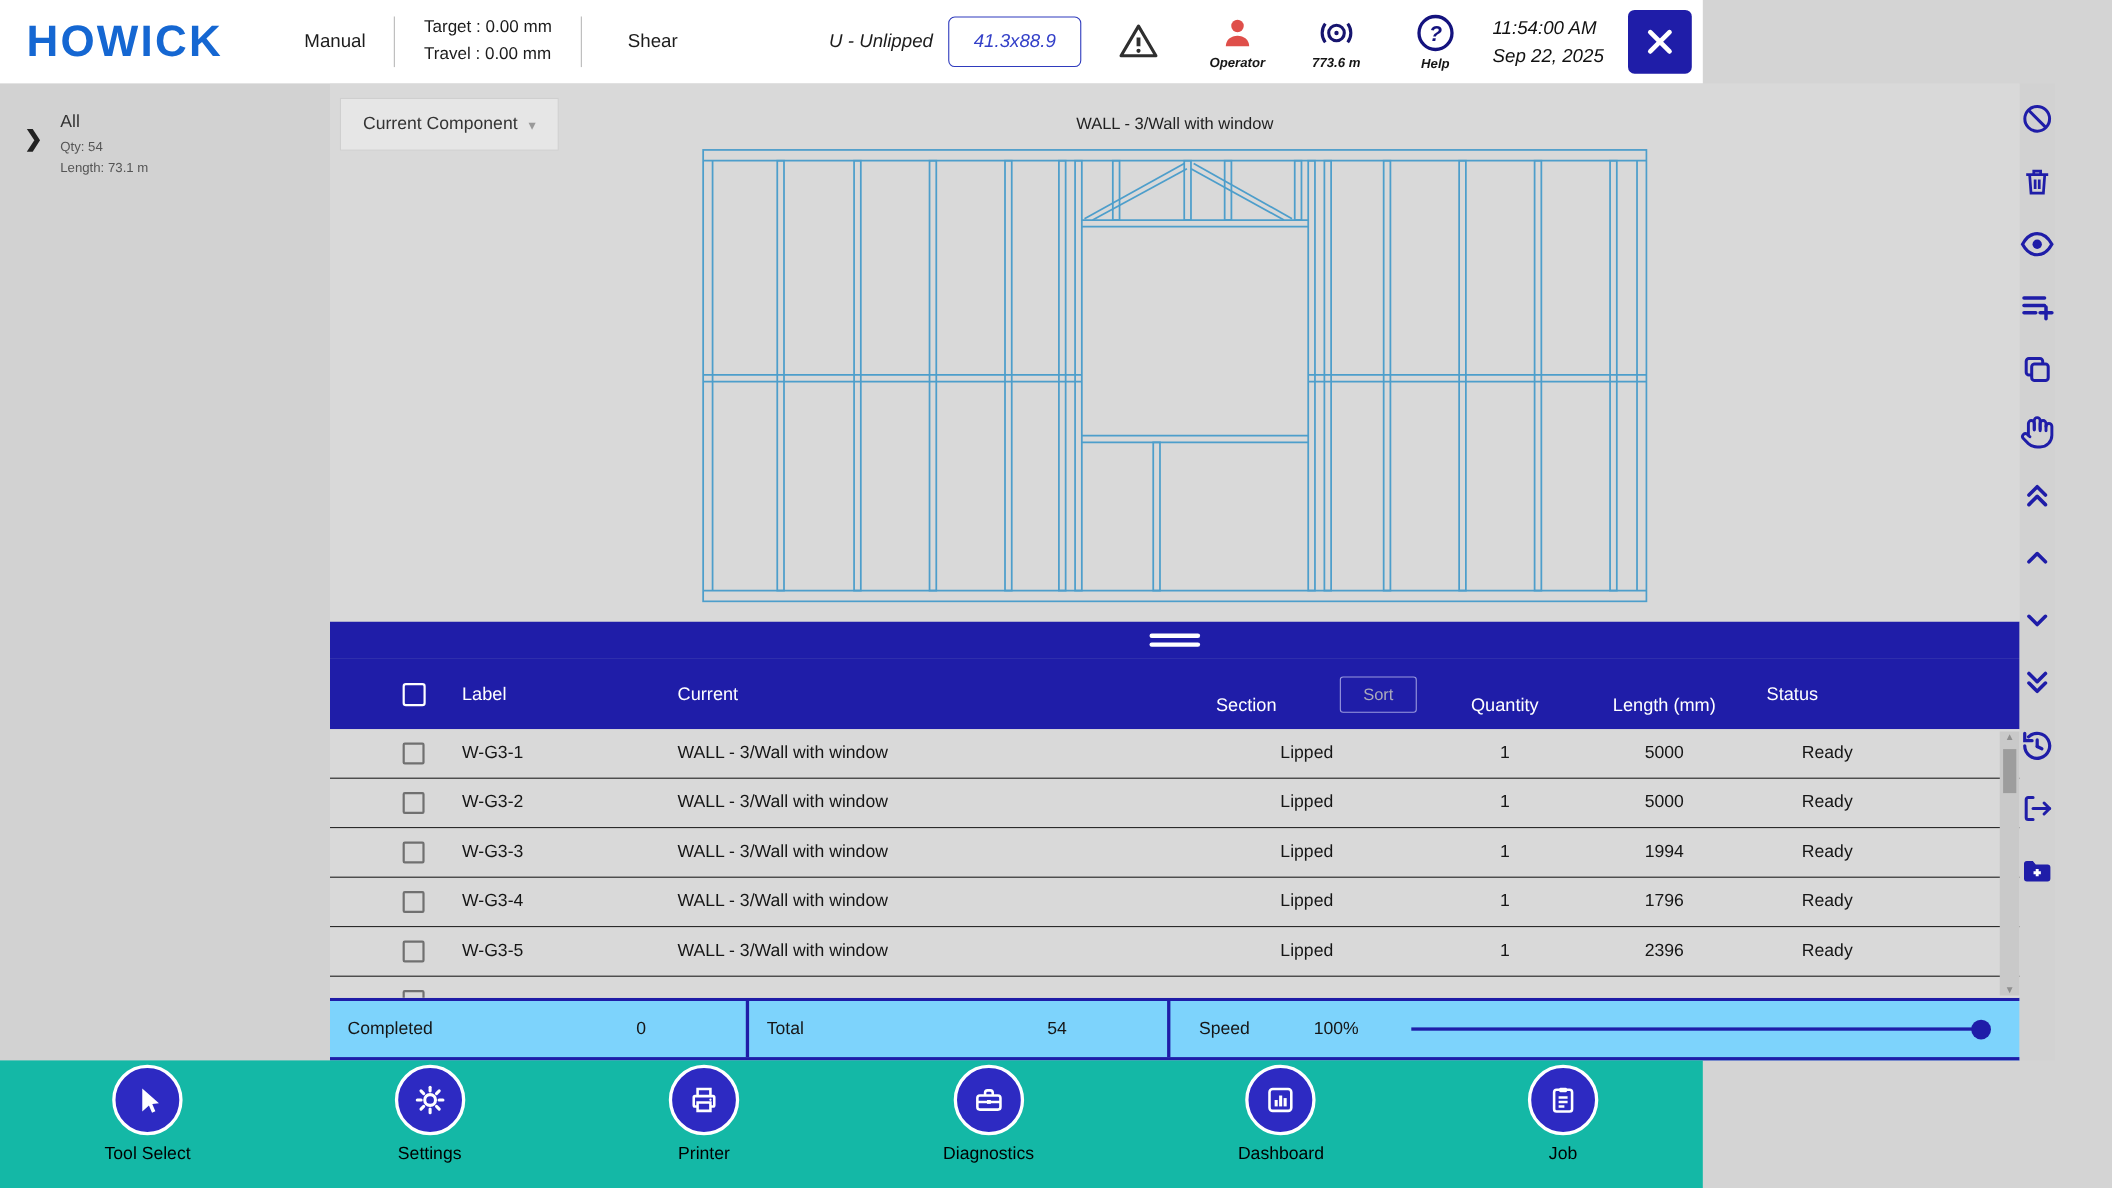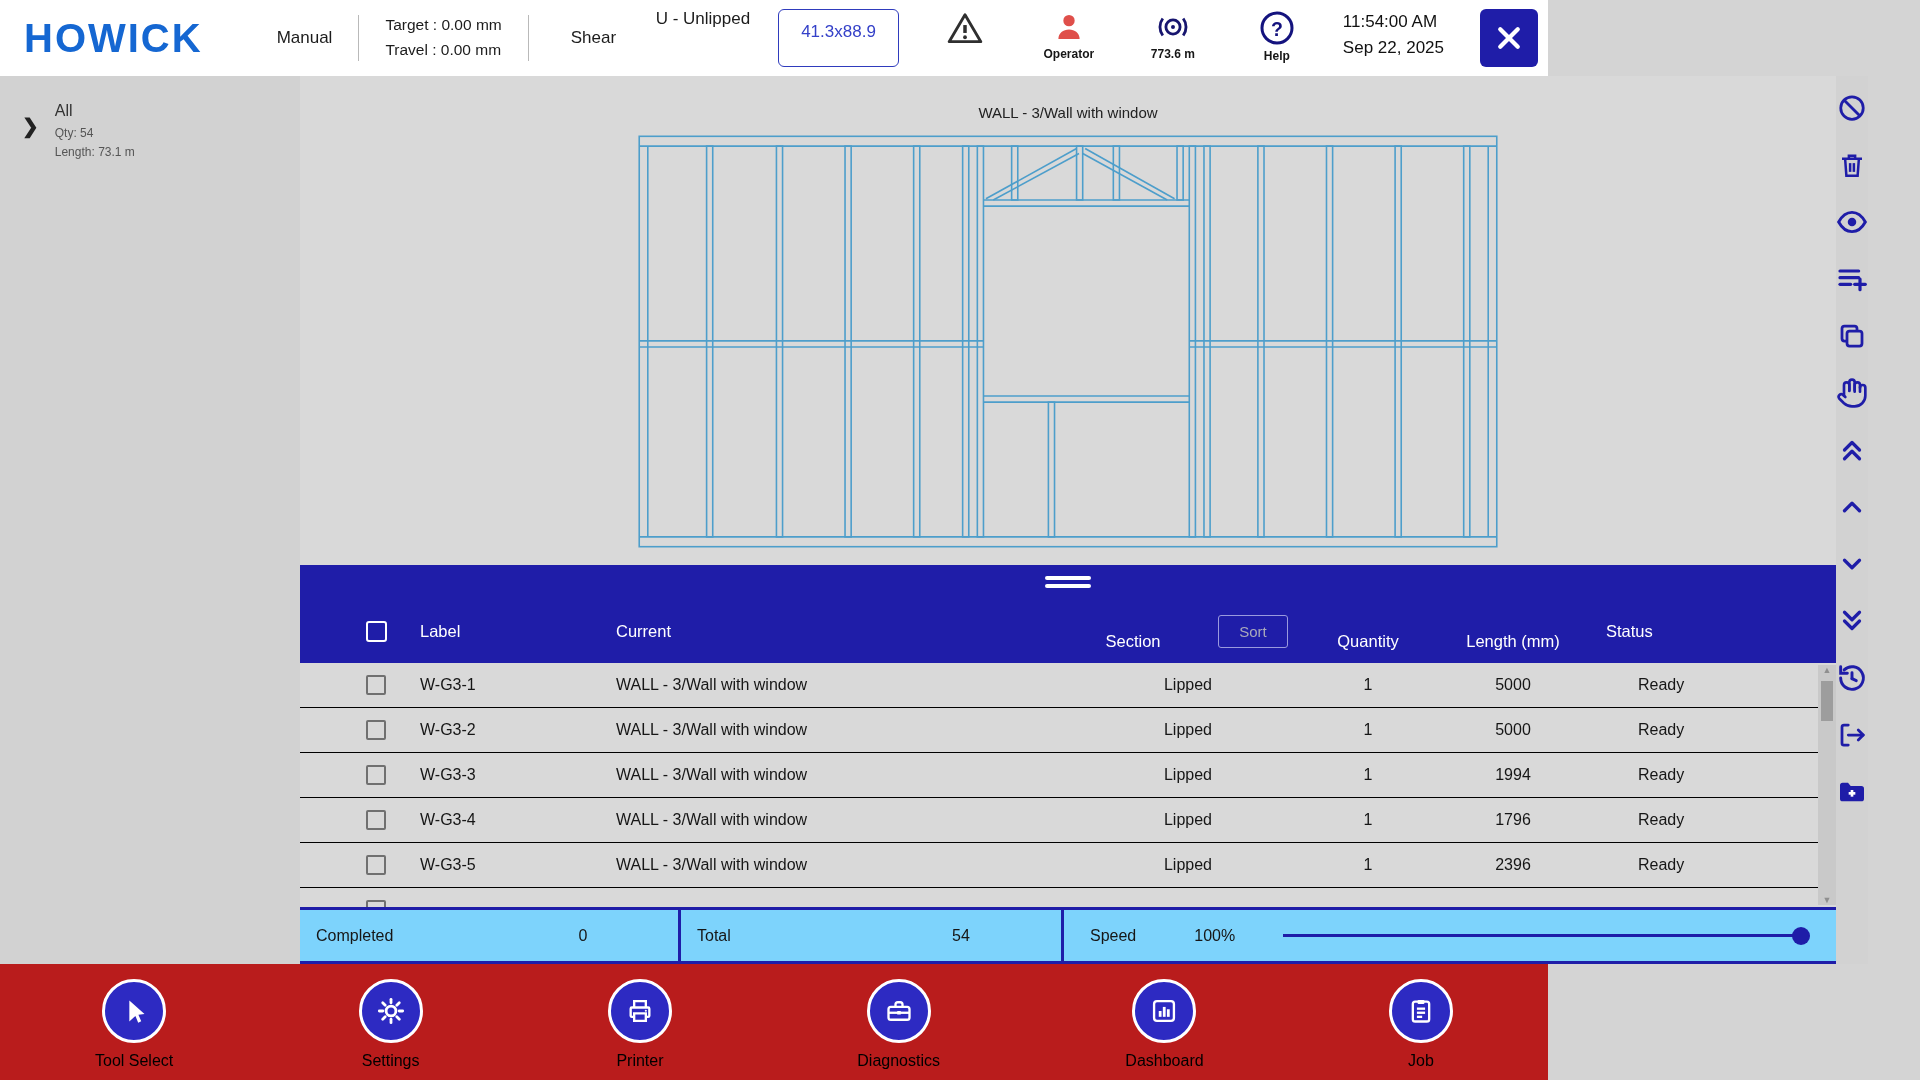--- a/index.html
+++ b/index.html
@@ -6,21 +6,21 @@
   html,body { width:1920px; height:1080px; overflow:hidden; font-family:"Liberation Sans", sans-serif; background:#d4d4d4; }
   .app { width:1548px; height:1080px; display:flex; flex-direction:column; }
 
   
   .topbar { height:76px; background:#ffffff; display:flex; align-items:center; padding:0 10px 0 24px; flex:0 0 auto; }
   .logo { font-size:40px; font-weight:800; letter-spacing:2px; color:#1567d2; }
   .mode { margin-left:74px; font-size:17px; color:#1c1c1c; }
   .vdiv { width:1px; height:46px; background:#b9b9b9; margin:0 26px; }
   .tt { font-size:15.5px; color:#1c1c1c; line-height:1.6; }
   .tool { font-size:17px; color:#1c1c1c; margin-left:16px; }
-  .right-cluster { margin-left:auto; display:flex; gap:28px; }
+  .right-cluster { margin-left:auto; display:flex; align-items:center; gap:14px;font-style:italic; }
   .profile-txt { font-size:17px; color:#1c1c1c; }
   .size-box { border:1.5px solid #2f3bbd; color:#3440c8; background:#fff; border-radius:6px; padding:12px 22px; font-size:17px; }
   .iconblk { display:flex; flex-direction:column; align-items:center; width:76px; }
   .iconblk .lbl { font-size:12px; font-weight:bold; color:#161616; margin-top:2px; }
   .clock { font-size:17px; color:#111; line-height:1.5; white-space:nowrap; }
   .close-btn { width:58px; height:58px; background:#1f1da8; border-radius:6px; display:flex; align-items:center; justify-content:center; margin-left:8px; }
 
   
   .mid { flex:1; display:flex; min-height:0; }
   .leftpanel { width:300px; background:#d2d2d2; flex:0 0 auto; padding-top:26px; }
@@ -70,21 +70,21 @@
   .speedcell .spd-lbl { margin-right:58px; }
   .speedcell .spd-val { margin-right:48px; }
   .slider { flex:1; margin-right:30px; position:relative; height:20px; }
   .slider .track { position:absolute; top:8.5px; left:0; right:0; height:3px; background:#1f1da8; }
   .slider .knob { position:absolute; right:-4px; top:1px; width:18px; height:18px; border-radius:50%; background:#1f1da8; }
 
   .rightpanel { flex:1; background:#d2d2d2; display:flex; flex-direction:column; align-items:center; padding-top:16px; gap:25px; }
   .ricon { width:32px; height:32px; display:flex; align-items:center; justify-content:center; }
 
   
-  .bottombar { height:116px; background:#b91c1c; display:flex; align-items:center; justify-content:space-between; padding:0 95px; flex:0 0 auto; }
+  .bottombar { height:116px; background:#14b8a6; display:flex; align-items:flex-start; justify-content:space-between; padding:0 95px; flex:0 0 auto; }
   .navitem { display:flex; flex-direction:column; align-items:center; gap:9px; margin-top:4px; }
   .navcircle { width:64px; height:64px; border-radius:50%; background:#2d2ac2; border:3px solid #fff; display:flex; align-items:center; justify-content:center; }
   .navlabel { font-size:16px; color:#000; }
 </style>
 </head>
 <body>
 
 <div class="app">
 
   <header class="topbar">
@@ -169,20 +169,24 @@
           <div class="tree-title">All</div>
           <div class="tree-sub">Qty: 54</div>
           <div class="tree-sub">Length: 73.1 m</div>
         </div>
       </div>
     </aside>
 
     <main class="content">
 
       <div class="viewer">
+        <div class="dropdown">
+          <span>Current Component</span>
+          <span class="caret">▾</span>
+        </div>
         <div class="comp-title">WALL - 3/Wall with window</div>
 
         <svg class="wallsvg" viewBox="0 0 702 337" width="860" height="413">
           <g fill="none" stroke="#4d9ecb" stroke-width="1.3">
             <rect x="1" y="1" width="700" height="335"></rect>
             <line x1="1" y1="9" x2="701" y2="9"></line>
               <line x1="1" y1="328" x2="701" y2="328"></line>
             <line x1="8" y1="9" x2="8" y2="328"></line>
               <line x1="694" y1="9" x2="694" y2="328"></line>
             <rect x="56" y="9" width="5" height="319"></rect>

